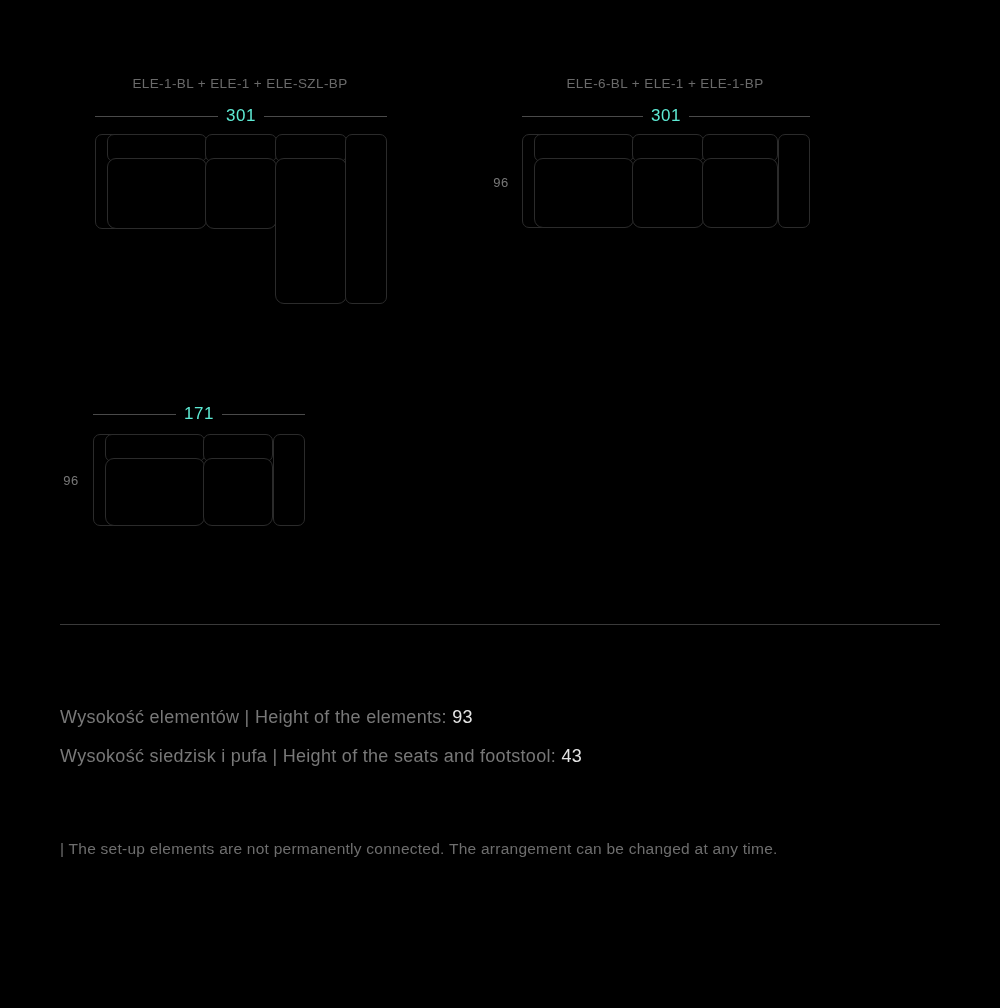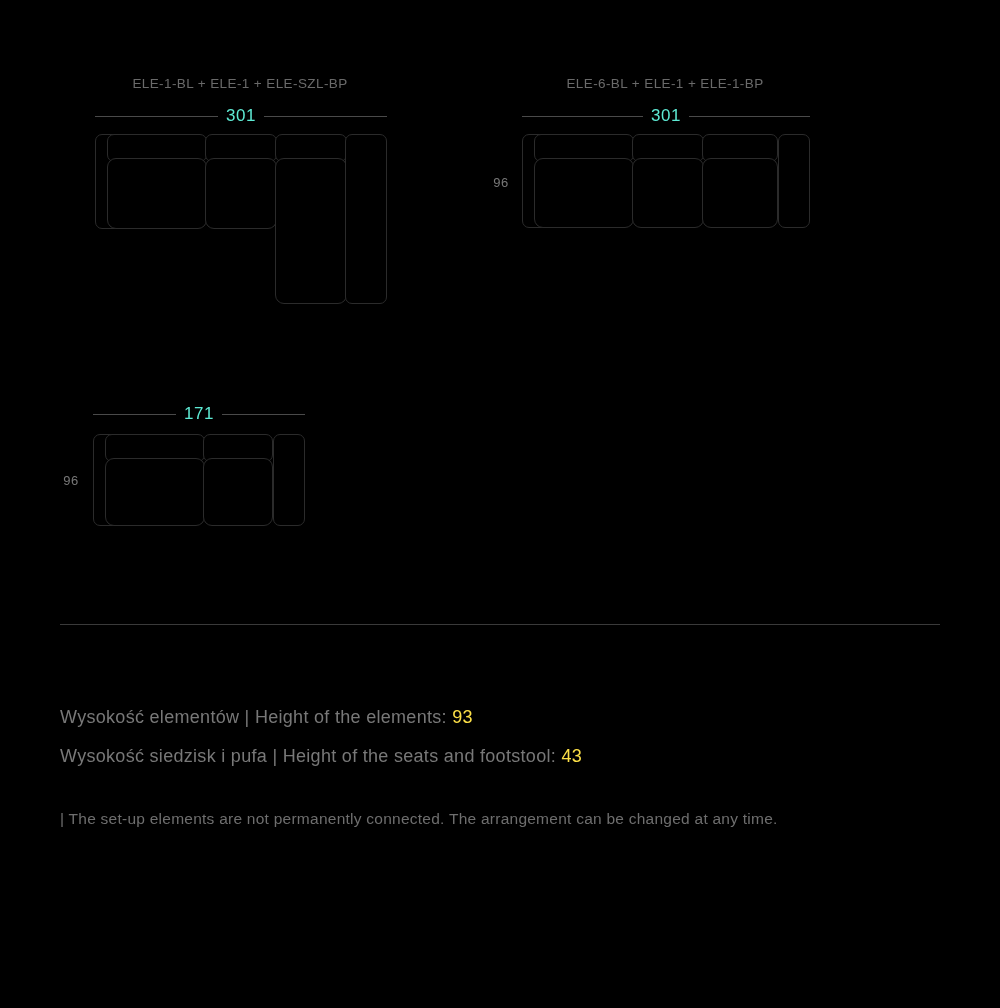--- a/index.html
+++ b/index.html
@@ -94,30 +94,31 @@
   }
   .line-big {
     font-size: 18px;
     line-height: 1.55;
     color: #787878;
     letter-spacing: 0.3px;
     margin-bottom: 11px;
     white-space: nowrap;
   }
   .line-big .num {
-    color: #fde047;
+    color: #e5e5e5;
   }
   .para {
     font-size: 15.5px;
     line-height: 1.82;
     color: #6e6e6e;
     letter-spacing: 0.25px;
     max-width: 845px;
   }
   .para.second {
+    margin-top: 30px;
   }
 </style>
 </head>
 <body>
 
 <div class="stage">
 
   <div class="diagram" style="left:60px; top:60px; width:360px; height:240px;">
     <div class="diag-title" style="top:0px;">ELE-1-BL + ELE-1 + ELE-SZL-BP</div>
   </div>

